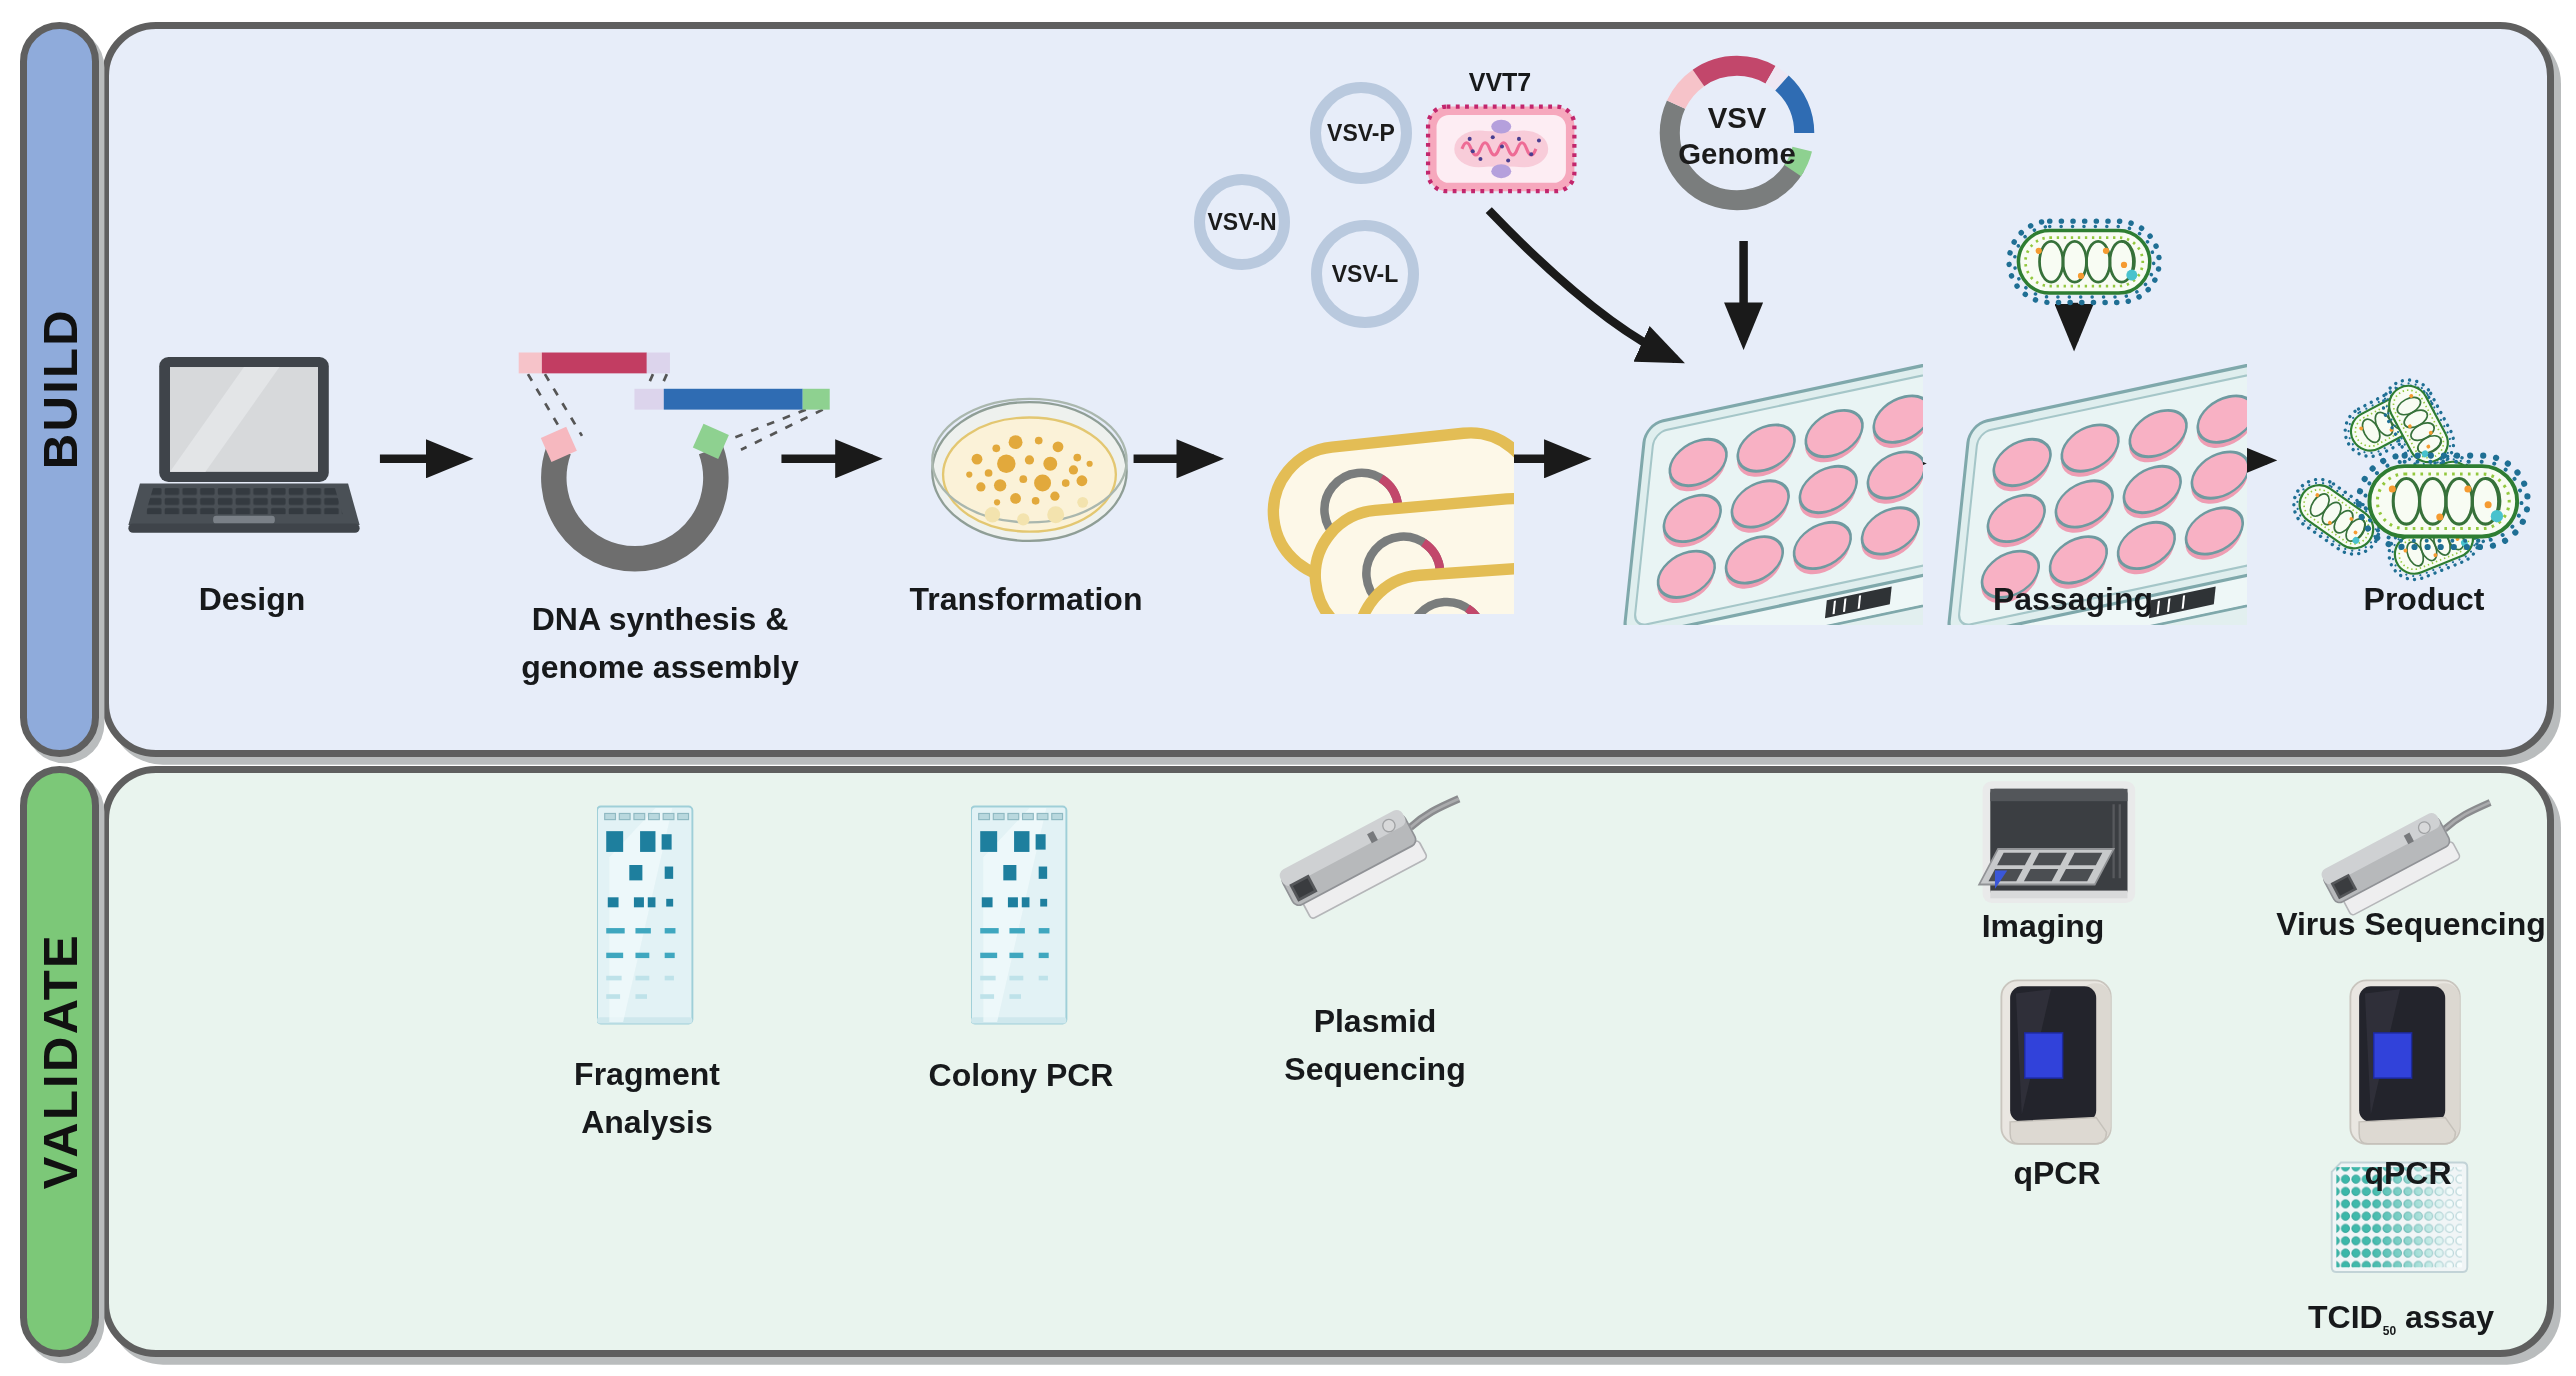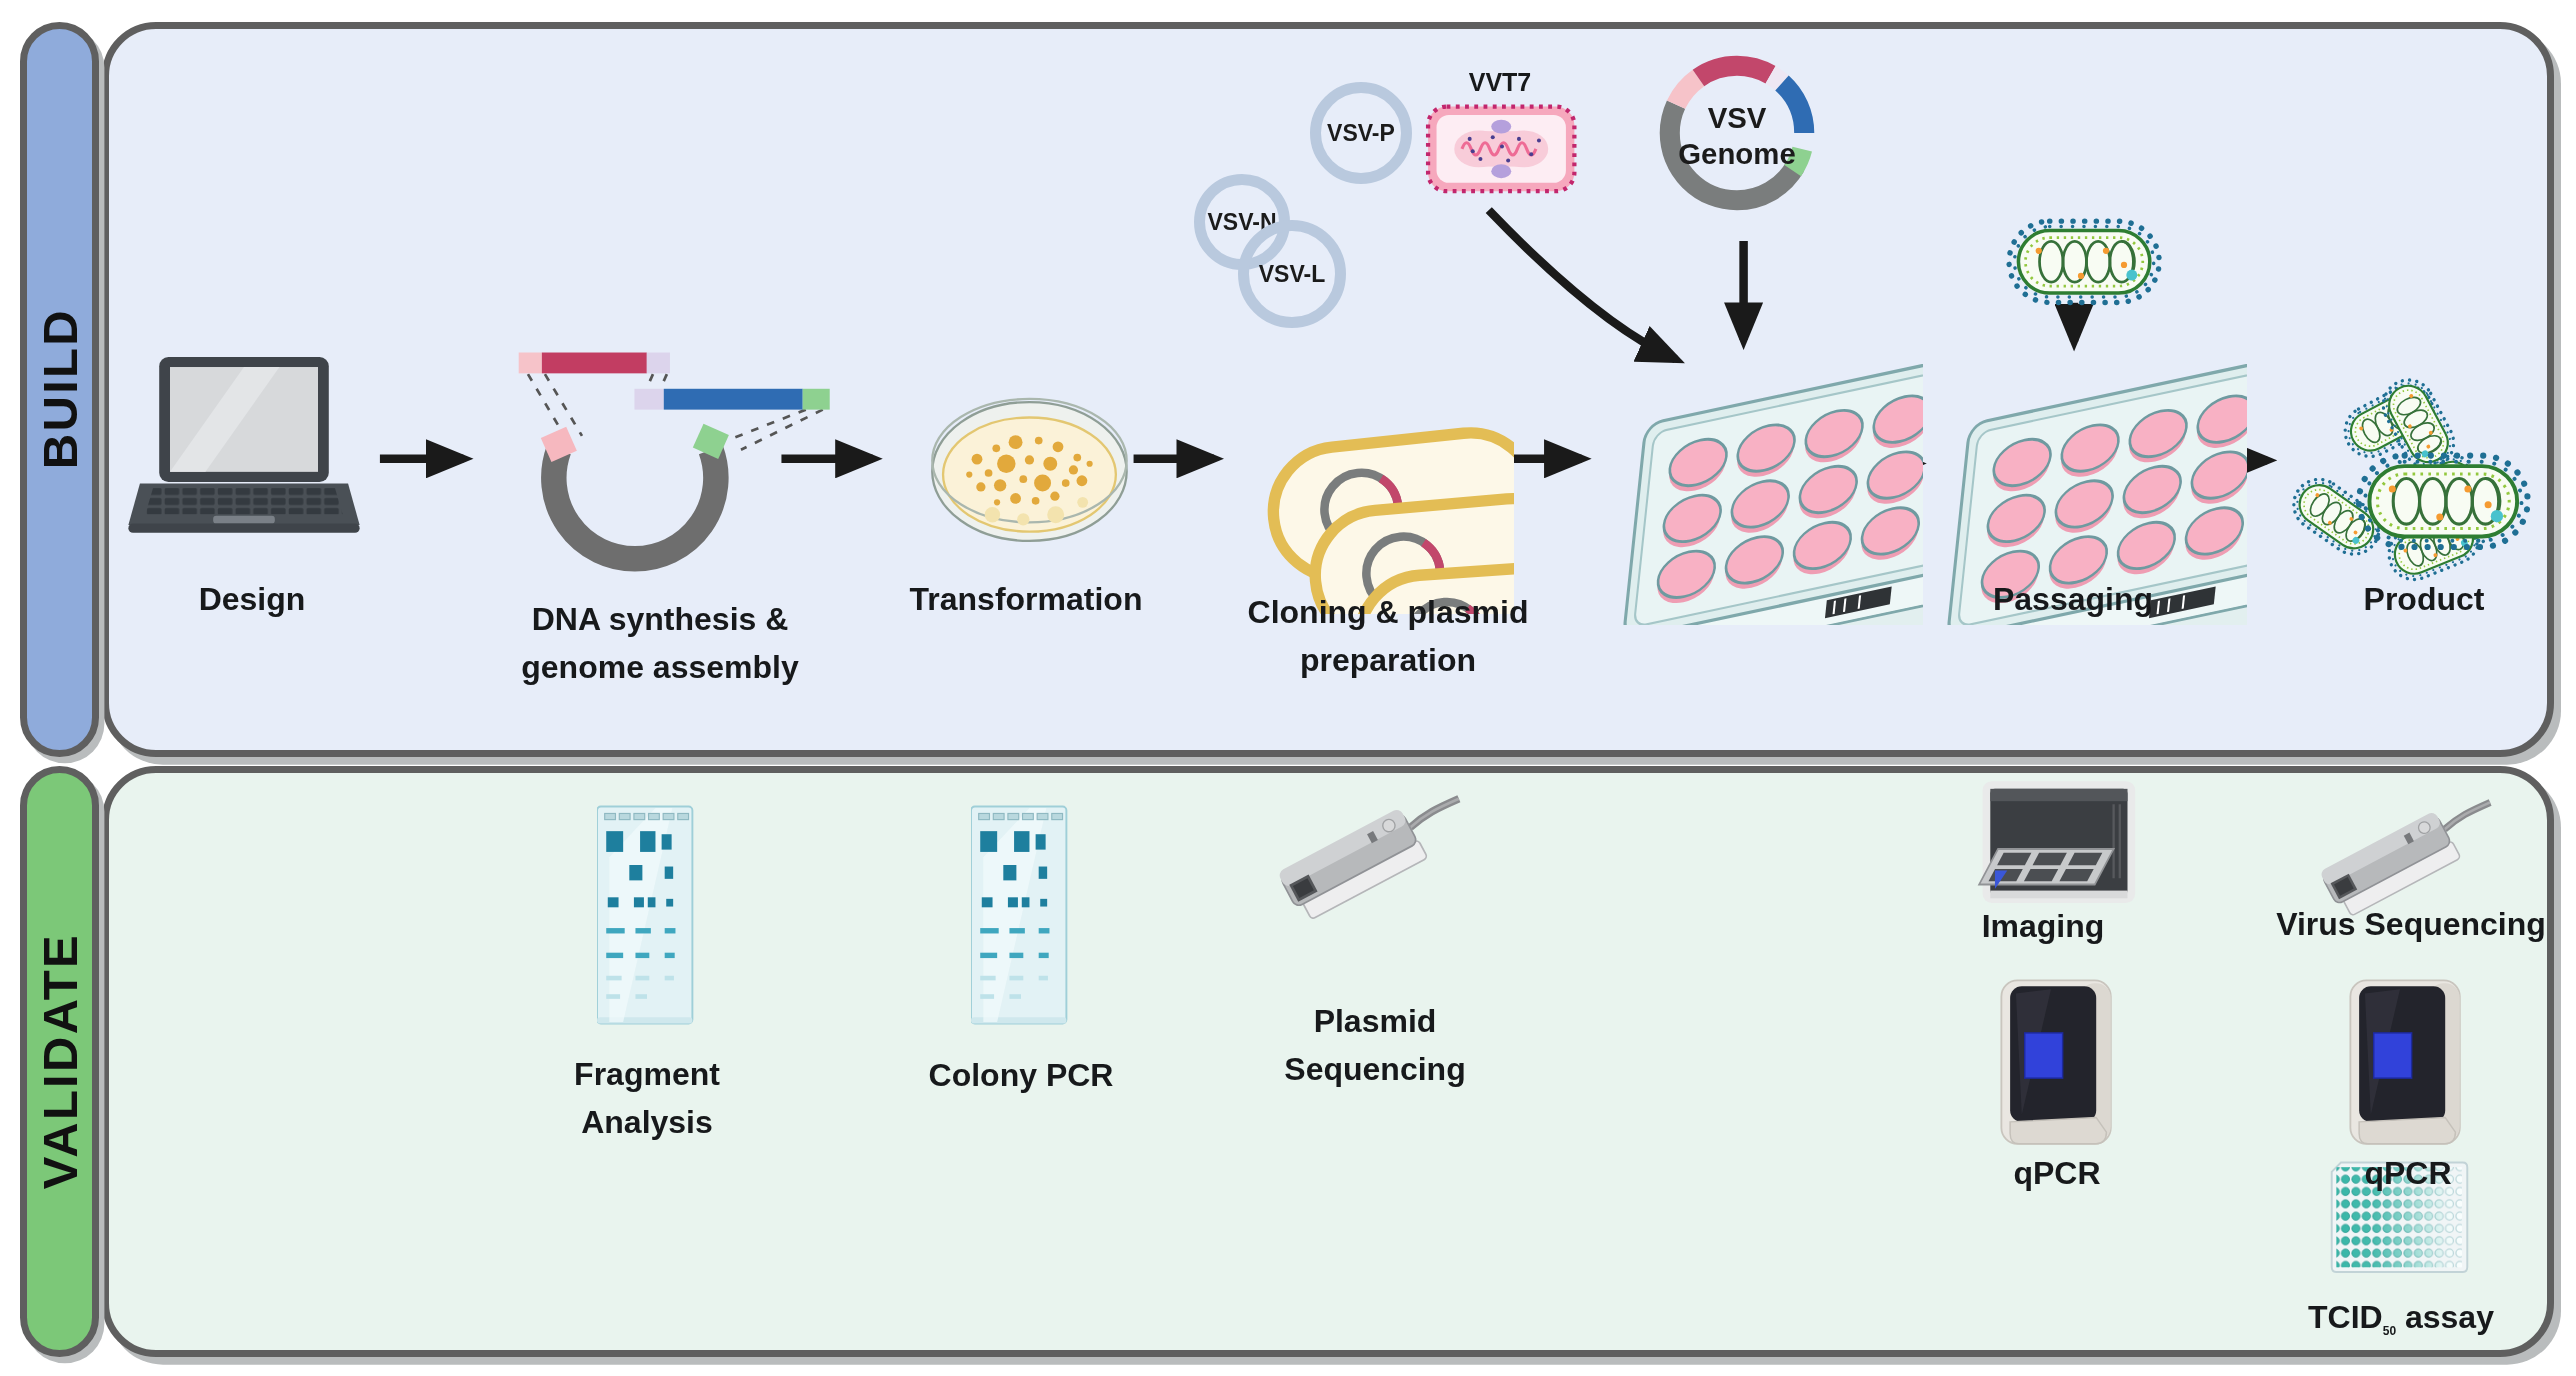--- a/index.html
+++ b/index.html
@@ -304,21 +304,21 @@
     <use href="#virus" transform="translate(152,248) rotate(-22) scale(0.33) translate(-100,-60)"></use>
     <use href="#virus" transform="translate(150,149) scale(0.60) translate(-100,-60)"></use>
   </svg>
 
   <div class="ring" style="left:1194px;top:174px;width:96px;height:96px">
     <span>VSV-N</span>
   </div>
   <div class="ring" style="left:1310px;top:82px;width:102px;height:102px">
     <span>VSV-P</span>
   </div>
-  <div class="ring" style="left:1238px;top:220px;width:108px;height:108px">
+  <div class="ring" style="left:1311px;top:220px;width:108px;height:108px">
     <span>VSV-L</span>
   </div>
 
   <div class="label small-label" style="left:1500px;top:68px">VVT7</div>
   <svg class="abs" style="left:1425px;top:100px" width="154" height="97" viewBox="0 0 200 125">
     <rect x="4" y="8" width="190" height="110" rx="24" fill="#f6a8bd" stroke="#c2266d" stroke-width="5.5" stroke-dasharray="5 7"></rect>
     <rect x="15" y="19" width="168" height="88" rx="16" fill="#fdedf3"></rect>
     <ellipse cx="70" cy="63" rx="32" ry="24" fill="#f8ccd9"></ellipse>
     <ellipse cx="128" cy="63" rx="32" ry="24" fill="#f8ccd9"></ellipse>
     <rect x="70" y="40" width="58" height="46" fill="#f8ccd9"></rect>
@@ -350,24 +350,20 @@
     <text x="110" y="104" text-anchor="middle" font-size="38" font-weight="600" fill="#1b1b1b">VSV</text>
     <text x="110" y="150" text-anchor="middle" font-size="38" font-weight="600" fill="#1b1b1b">Genome</text>
   </svg>
 
   <div class="label" style="left:252px;top:575px">Design</div>
   <div class="label" style="left:660px;top:595px">
     <span class="ln">DNA synthesis &amp;</span>
     <span class="ln">genome assembly</span>
   </div>
   <div class="label" style="left:1026px;top:575px">Transformation</div>
-  <div class="label" style="left:1388px;top:588px">
-    <span class="ln">Cloning &amp; plasmid</span>
-    <span class="ln">preparation</span>
-  </div>
   <div class="label" style="left:2073px;top:575px">Passaging</div>
   <div class="label" style="left:2424px;top:575px">Product</div>
 
   <svg class="abs" style="left:597px;top:803px" width="100" height="224" viewBox="0 0 130 290">
       <use href="#gel"></use>
     </svg>
   <svg class="abs" style="left:971px;top:803px" width="100" height="224" viewBox="0 0 130 290">
       <use href="#gel"></use>
     </svg>
 

